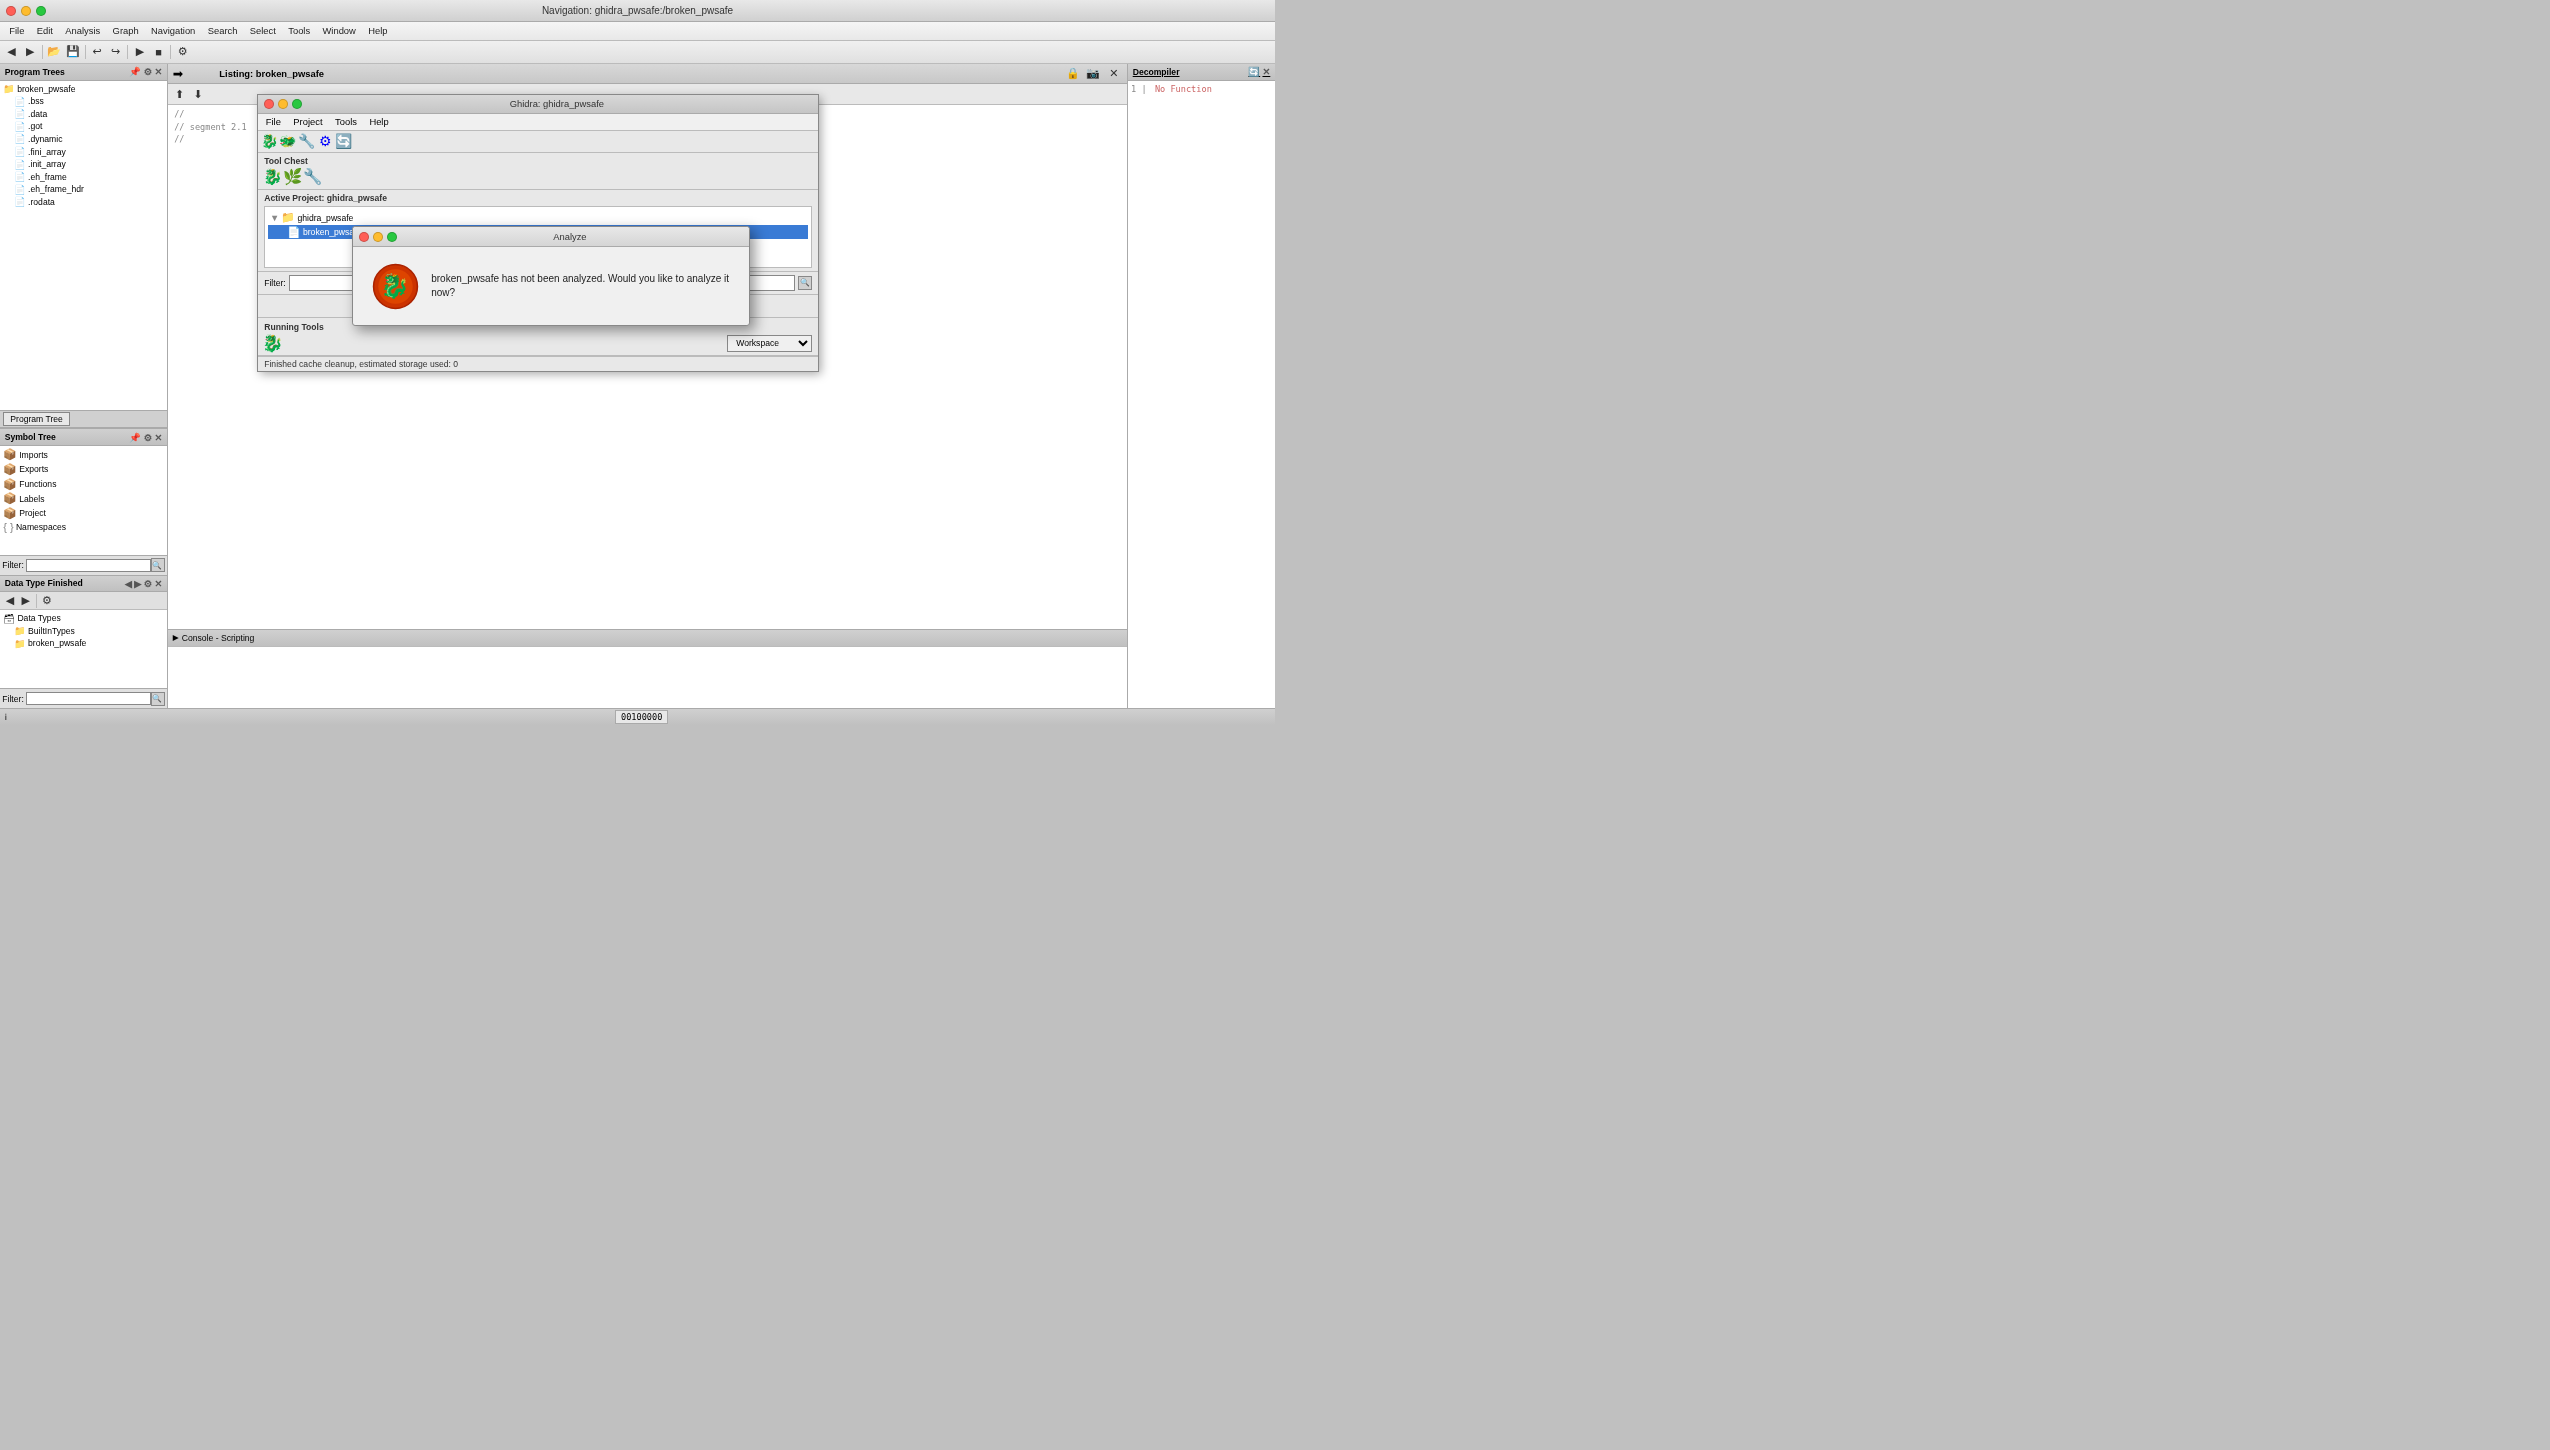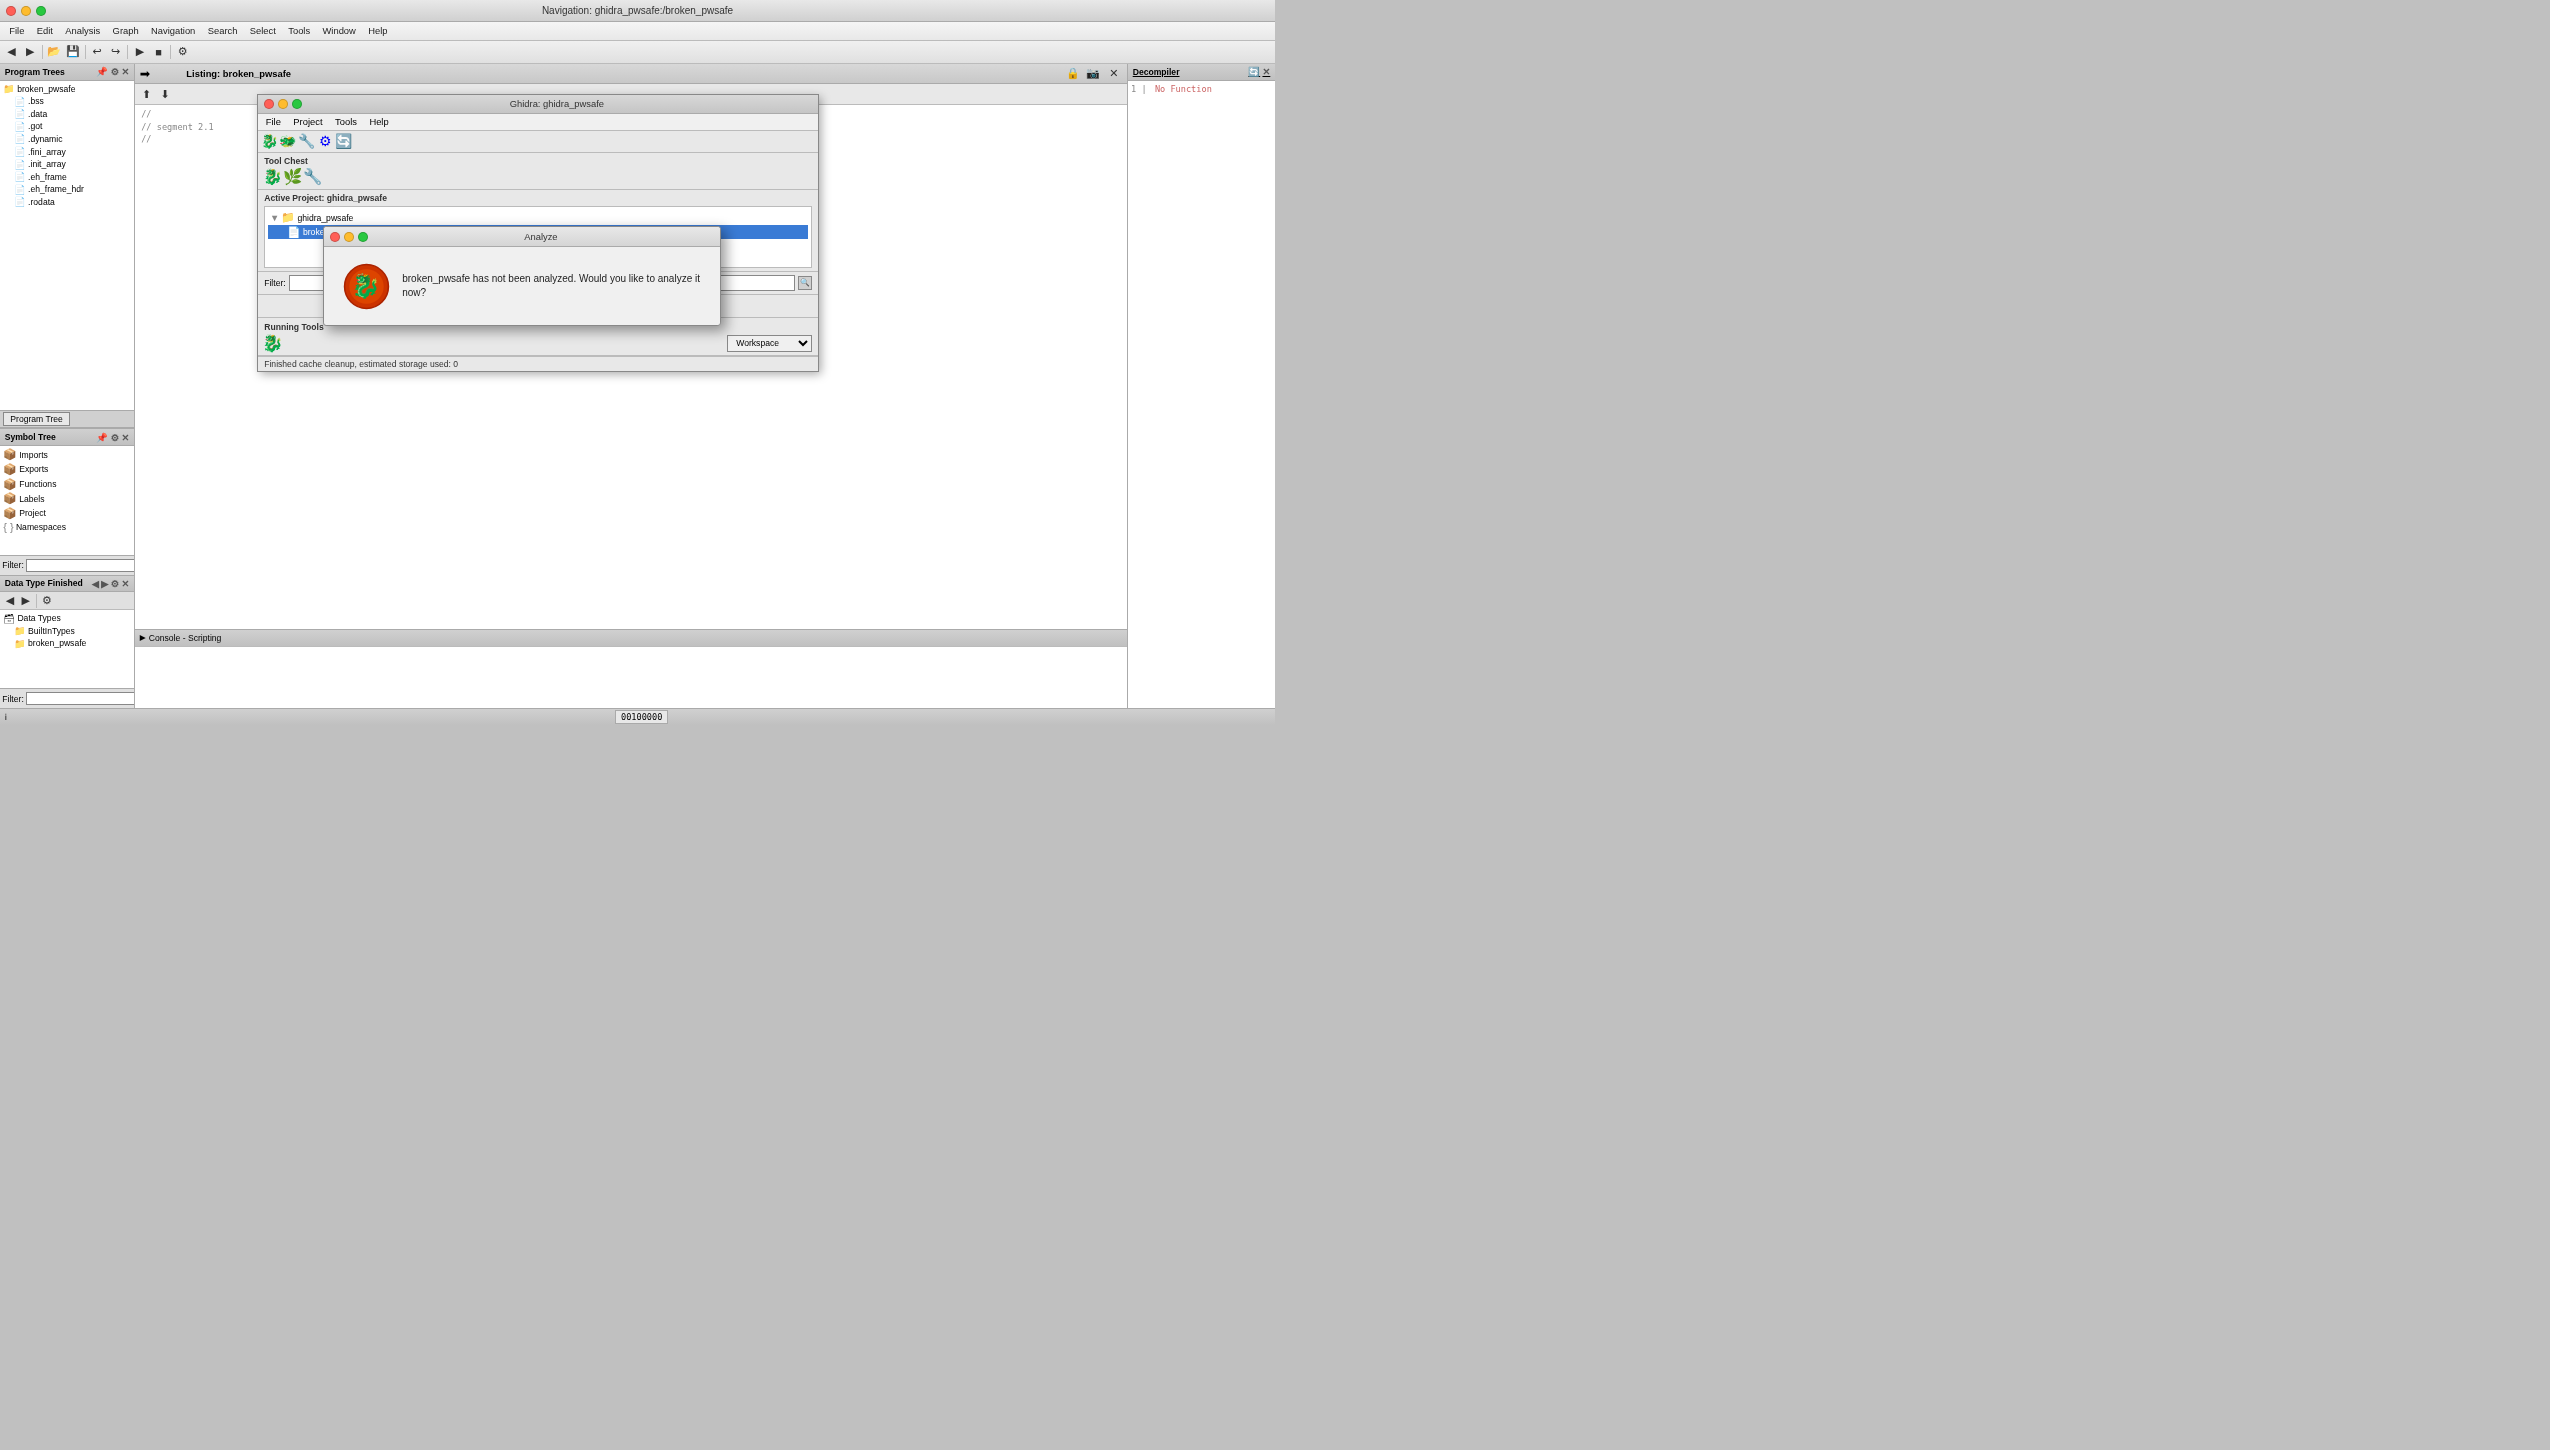--- a/index.html
+++ b/index.html
@@ -63,21 +63,21 @@
     .tb-sep { width: 0.8px; height: 14px; background: #bbb; margin: 0 1.6px; }
 
     
     .main-layout {
       display: flex;
       height: calc(725px - 22px - 18.7px - 23.4px - 17px);
     }
 
     
     .left-panel {
-      width: 135px;
+      width: 168px;
       background: #e8e8e8;
       border-right: 1.6px solid #aaa;
       display: flex;
       flex-direction: column;
       overflow: hidden;
     }
 
     .panel-header {
       background: linear-gradient(to bottom, #d0d0d0, #c0c0c0);
       padding: 2.3px 4.7px;
@@ -328,21 +328,21 @@
       background: #e8e8e8;
       padding: 2.3px 6.2px;
       font-size: 8.6px;
       border-top: 0.8px solid #bbb;
       color: #333;
     }
 
     
     .analyze-dialog {
       position: absolute;
-      left: 323px;
+      left: 352px;
       top: 226px;
       width: 398px;
       background: #f0f0f0;
       border: 0.8px solid #888;
       box-shadow: 4.7px 4.7px 12.5px rgba(0,0,0,0.4);
       z-index: 20;
       border-radius: 3.1px;
     }
     .dialog-titlebar {
       background: linear-gradient(to bottom, #e8e8e8, #d5d5d5);

